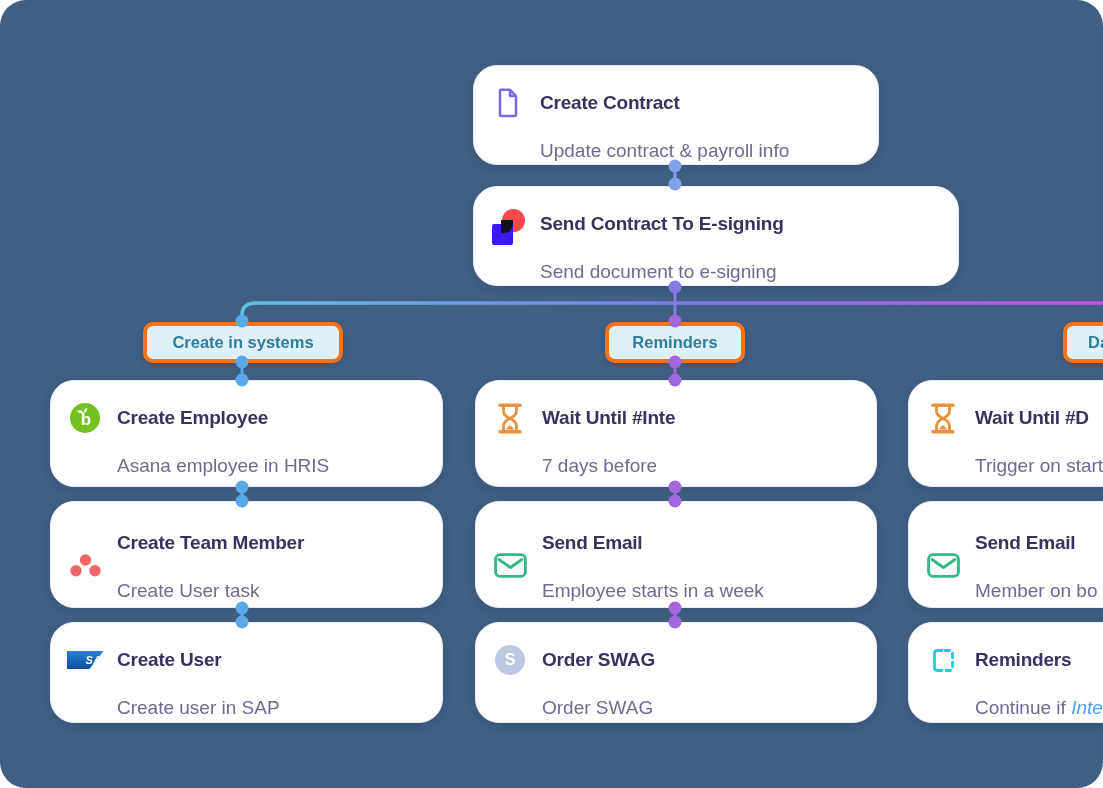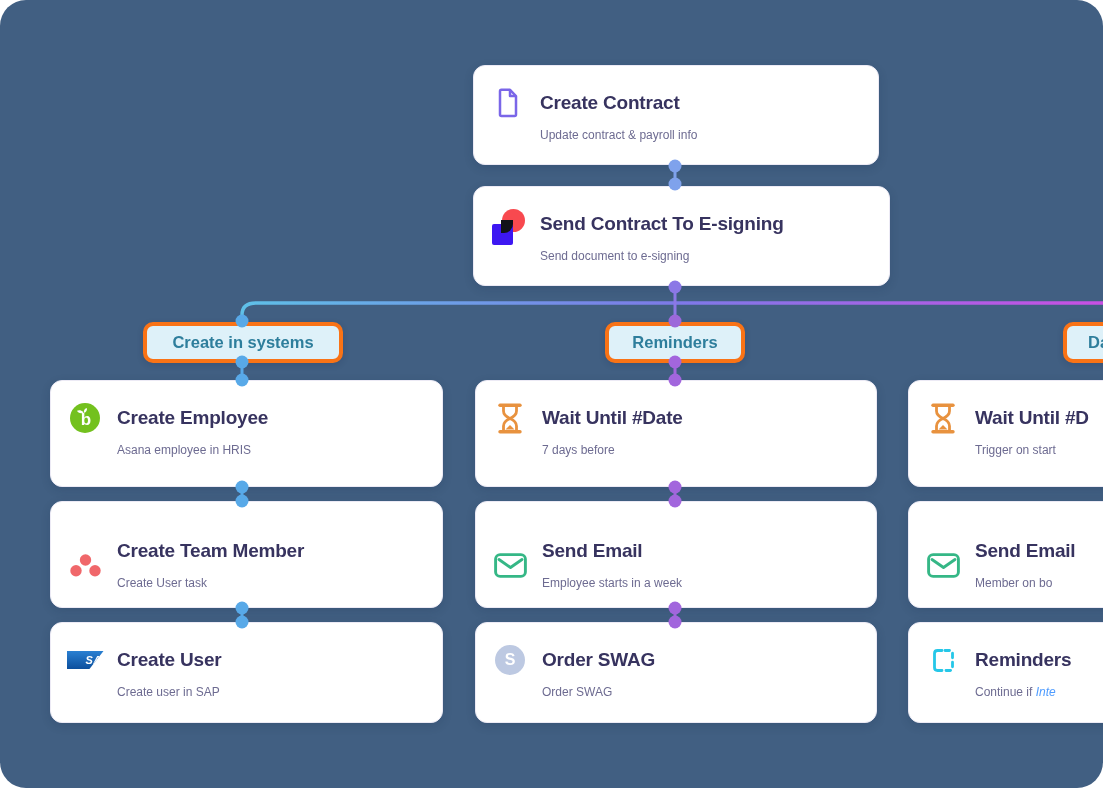--- a/index.html
+++ b/index.html
@@ -1,31 +1,31 @@
 <!DOCTYPE html>
 <html><head>
 <meta charset="utf-8">
 <style>
   html,body{margin:0;padding:0;background:#ffffff;}
   body{font-family:"Liberation Sans", sans-serif; -webkit-font-smoothing:antialiased;}
   .canvas{position:relative;width:1103px;height:788px;background:#415f82;border-radius:26px;overflow:hidden;}
 
   
-  .node{position:absolute;background:#ffffff;border:1px solid #eceaf5;border-radius:12px;
+  .node{position:absolute;background:#ffffff;border:1px solid #eceaf5;border-radius:24px;
         box-shadow:0 3px 10px rgba(20,35,70,.16);
         display:flex;align-items:flex-start;padding:24px 0 0 16px;gap:14px;box-sizing:border-box;cursor:pointer;}
   .ic{width:36px;height:30px;flex:none;display:flex;align-items:center;justify-content:center;margin-top:-2px;}
   .txt{display:flex;flex-direction:column;gap:7px;min-width:0;}
   .title{font-weight:700;font-size:19px;letter-spacing:-.2px;color:#37335f;line-height:26px;white-space:nowrap;}
-  .sub{font-size:12px;color:#6d6b91;line-height:24px;white-space:nowrap;}
+  .sub{font-size:19px;color:#6d6b91;line-height:24px;white-space:nowrap;margin-top:16px;}
   .sub .link{color:#4f9cff;cursor:pointer;font-style:italic;}
 
   
   .top1{left:473px;top:65px;width:406px;height:100px;}
-  .top2{left:473px;top:186px;width:417px;height:100px;}
+  .top2{left:473px;top:186px;width:486px;height:100px;}
   .col-l{left:50px;width:393px;}
   .col-m{left:475px;width:402px;}
   .col-r{left:908px;width:405px;}
   .row1{top:380px;height:107px;}
   .row2{top:501px;height:107px;align-items:center;}
   .row3{top:622px;height:101px;}
 
   
   .pill{position:absolute;top:322px;height:41px;box-sizing:border-box;
         background:#def1f9;border:4px solid #f97316;border-radius:10px;
@@ -138,21 +138,21 @@
     <span class="ic">
       <svg width="28" height="31" viewBox="0 0 28 31" fill="none">
         <path d="M4 2.2 H24" stroke="#e8923f" stroke-width="3.4" stroke-linecap="round"></path>
         <path d="M4 28.8 H24" stroke="#e8923f" stroke-width="3.4" stroke-linecap="round"></path>
         <path d="M7.5 4 V8 Q7.5 12.5 14 15.5 Q20.5 18.5 20.5 23 V27" stroke="#e8923f" stroke-width="2.8" stroke-linecap="round"></path>
         <path d="M20.5 4 V8 Q20.5 12.5 14 15.5 Q7.5 18.5 7.5 23 V27" stroke="#e8923f" stroke-width="2.8" stroke-linecap="round"></path>
         <path d="M14 22 L18.5 26.5 H9.5 Z" fill="#e8923f"></path>
       </svg>
     </span>
     <span class="txt">
-      <span class="title">Wait Until #Date</span>
+      <span class="title">Wait Until #Inte</span>
       <span class="sub">7 days before</span>
     </span>
   </div>
 
   <div class="node col-m row2">
     <span class="ic">
       <svg width="33" height="25" viewBox="0 0 33 25" fill="none">
         <rect x="1.6" y="1.6" width="29.8" height="21.8" rx="4.5" stroke="#35b786" stroke-width="2.9"></rect>
         <path d="M5 6.5 L16.5 14.5 L28 6.5" stroke="#35b786" stroke-width="2.9" stroke-linecap="round" stroke-linejoin="round"></path>
       </svg>

